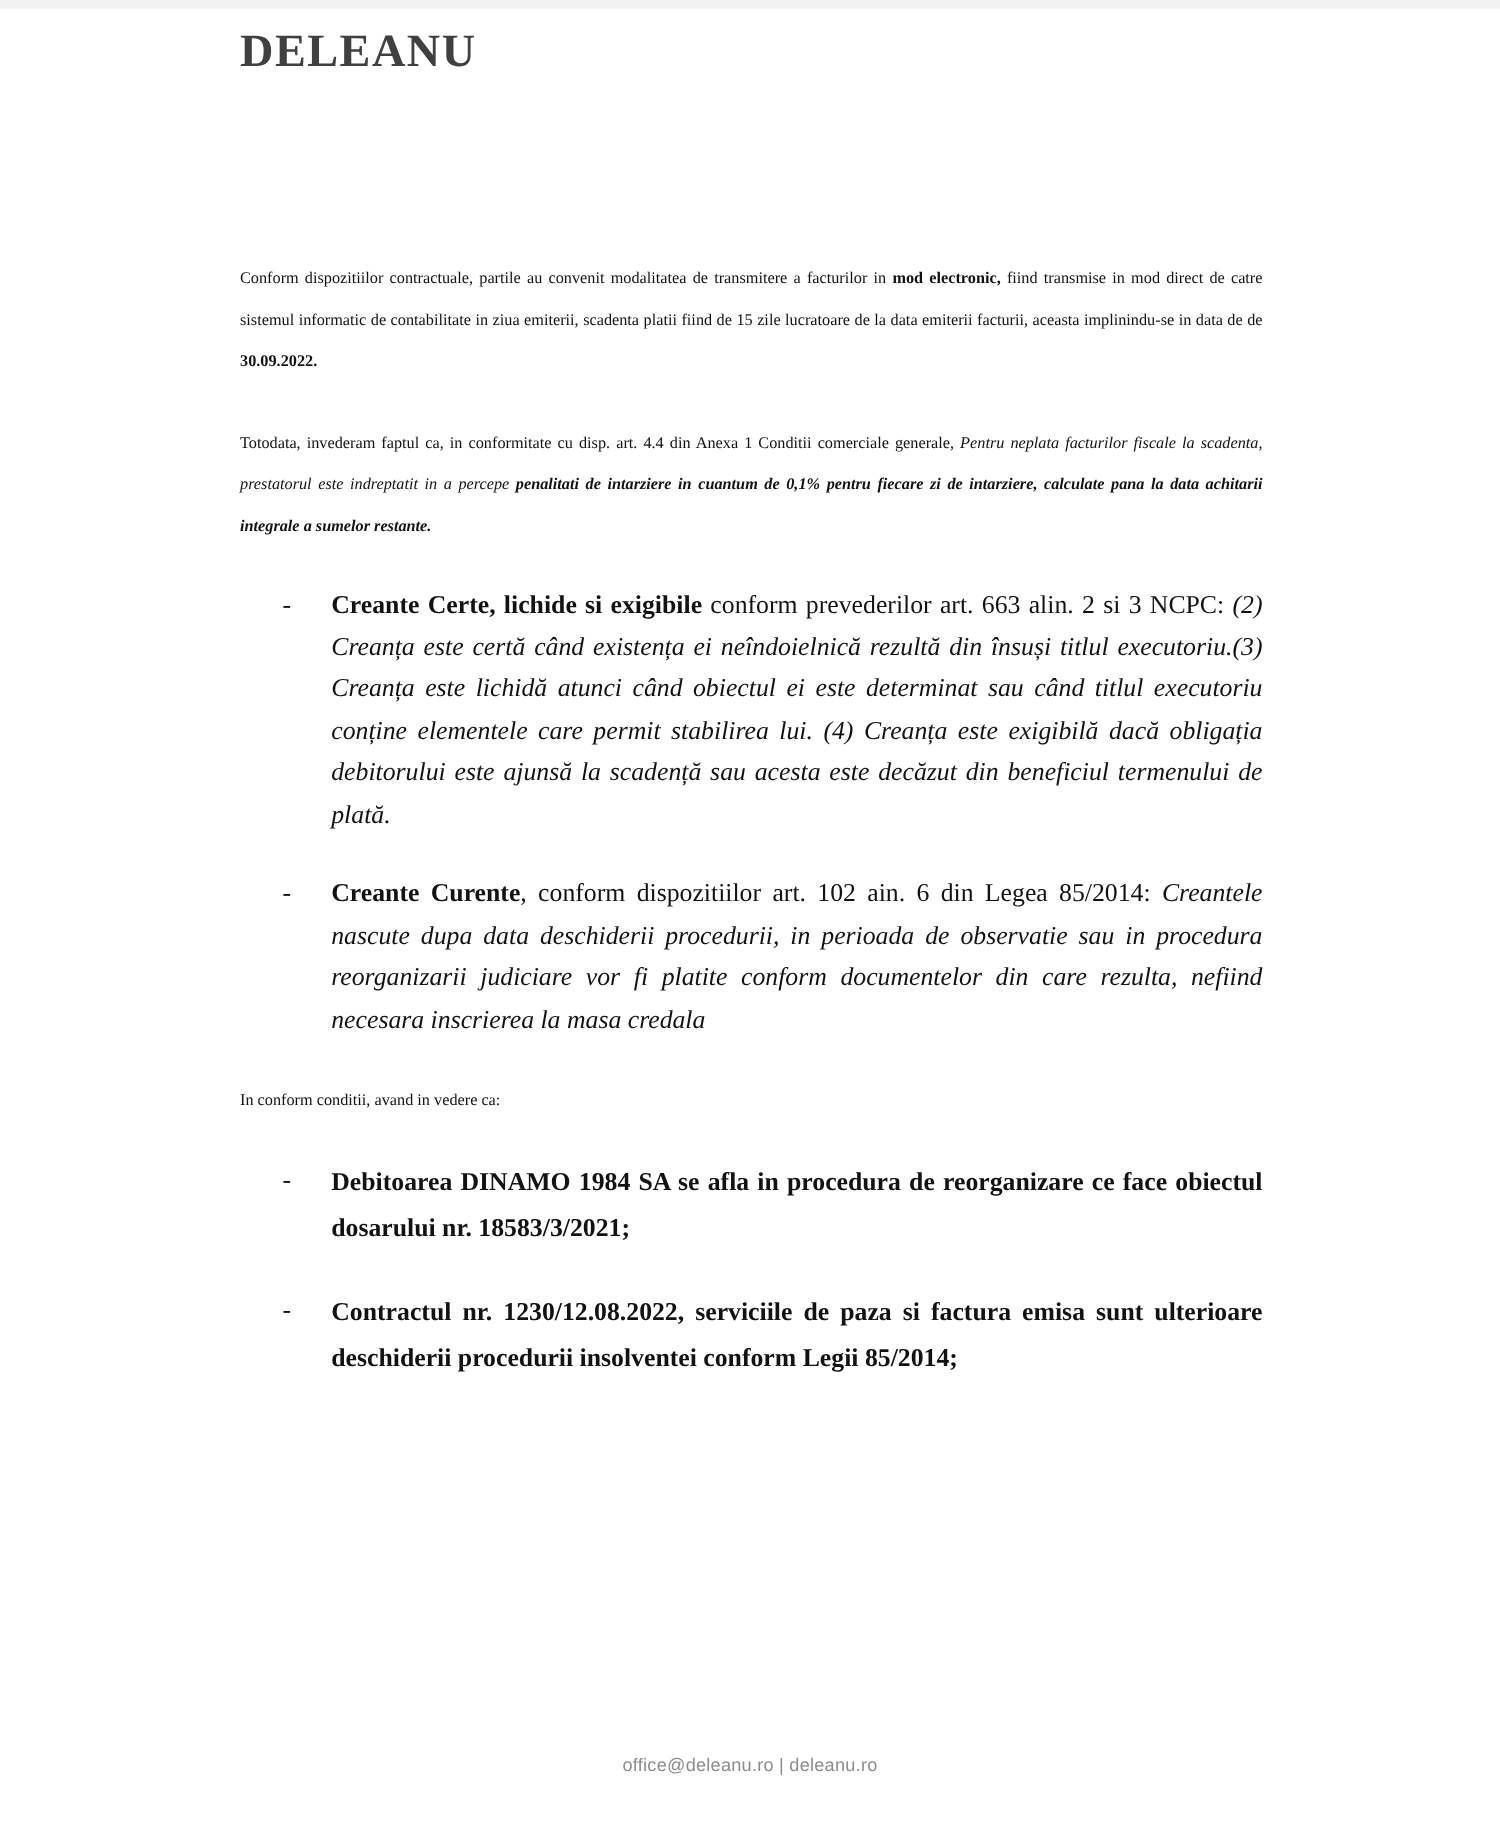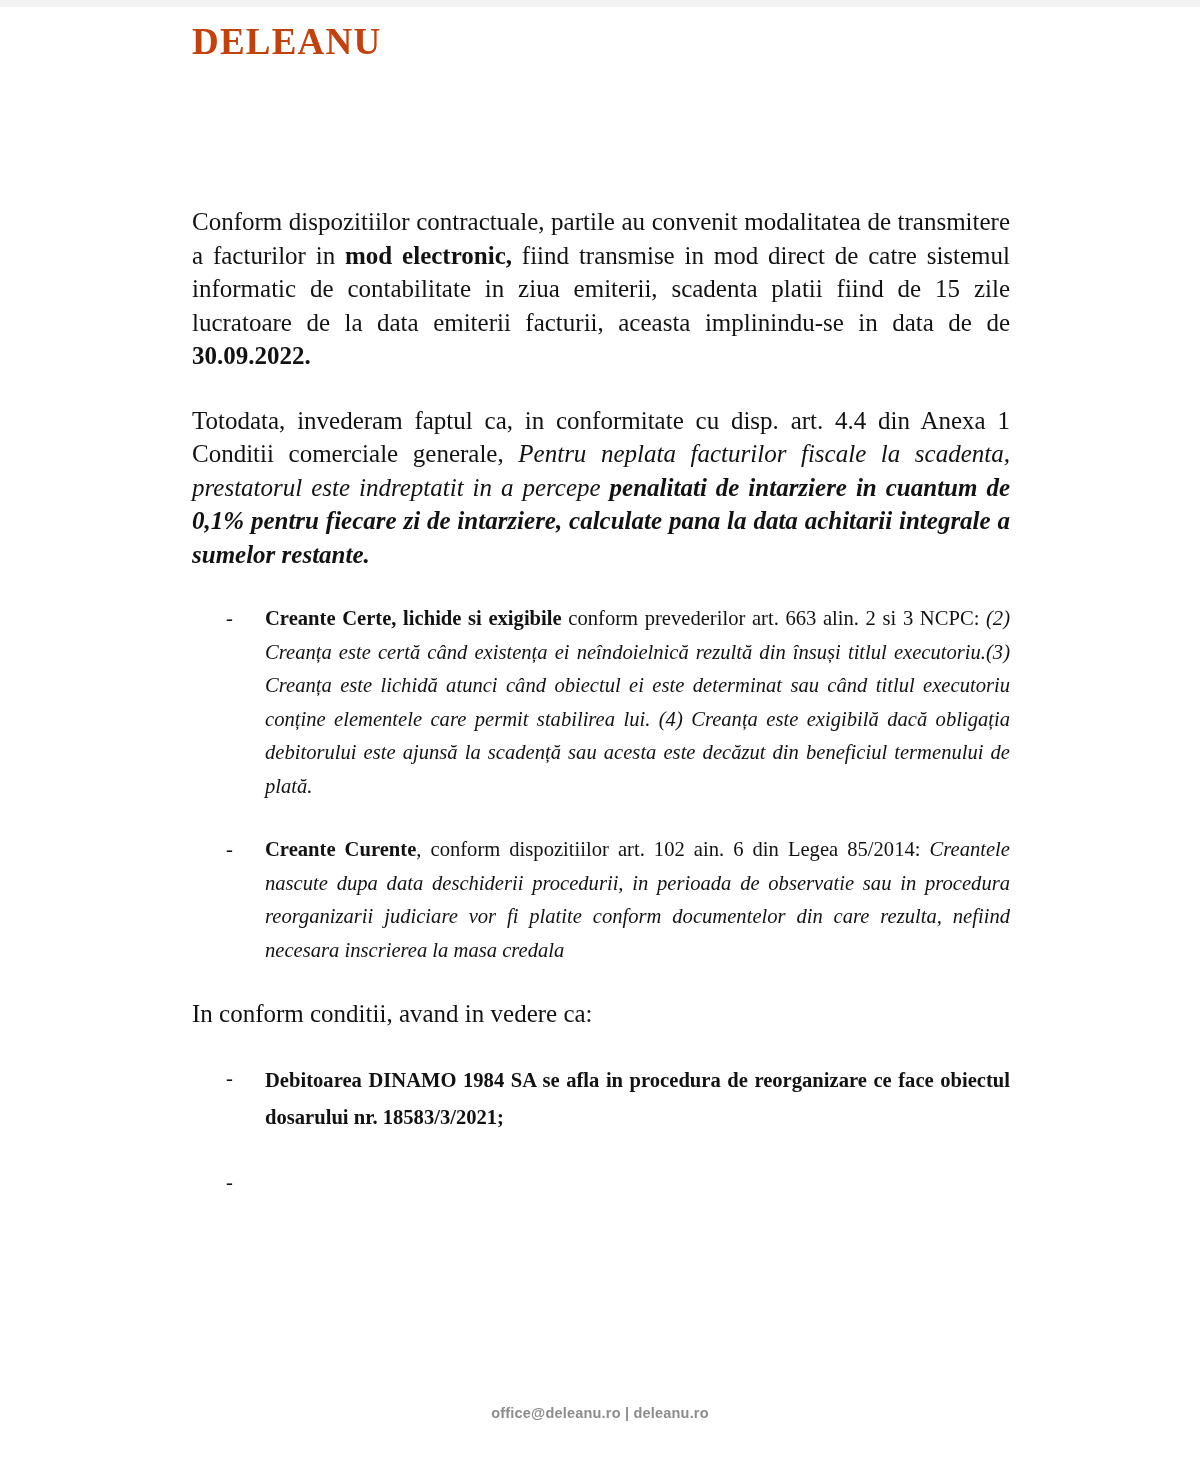--- a/index.html
+++ b/index.html
@@ -45,21 +45,21 @@
 
   
   .body-block {
     position: absolute;
     top: 205px;
     left: 192px;
     width: 818px;
   }
   p.para {
     margin: 0 0 31px 0;
-    font-size: 25px;
+    font-size: 13px;
     line-height: 33.5px;
     text-align: justify;
     text-justify: inter-word;
     -webkit-hyphens: none;
     hyphens: none;
   }
   p.para:last-child { margin-bottom: 0; }
 
   .b  { font-weight: 700; }
   .i  { font-style: italic; }
@@ -105,32 +105,31 @@
     left: 0;
     top: 1404px;
     width: 1200px;
     text-align: center;
   }
   .footer-text {
     font-family: "Liberation Sans", "DejaVu Sans", sans-serif;
     font-size: 14.5px;
     color: #8c8c8c;
     letter-spacing: 0.2px;
-    font-weight: bold;
   }
 </style>
 </head>
 <body>
 
 <div class="page">
 
   <div class="top-strip"></div>
 
   <header class="letterhead">
-    <div class="brand" style="color: #c2410c;">DELEANU</div>
+    <div class="brand" style="color: #404040;">DELEANU</div>
   </header>
 
   <main class="body-block">
 
     <p class="para"><span>Conform dispozitiilor contractuale, partile au convenit modalitatea de transmitere a facturilor in </span><span class="b">mod electronic,</span><span> fiind transmise in mod direct de catre sistemul informatic de contabilitate in ziua emiterii, scadenta platii fiind de 15 zile lucratoare de la data emiterii facturii, aceasta implinindu-se in data de de </span><span class="b">30.09.2022.</span></p>
 
     <p class="para"><span>Totodata, invederam faptul ca, in conformitate cu disp. art. 4.4 din Anexa 1 Conditii comerciale generale, </span><span class="i">Pentru neplata facturilor fiscale la scadenta, prestatorul este indreptatit in a percepe </span><span class="bi">penalitati de intarziere in cuantum de 0,1% pentru fiecare zi de intarziere, calculate pana la data achitarii integrale a sumelor restante.</span></p>
 
 
 
@@ -143,21 +142,21 @@
       </li>
     </ul>
 
     <p class="para" style="margin-top:30px;">In conform conditii, avand in vedere ca:</p>
 
     <ul class="bullets second-group">
       <li>
         <span class="dash">-</span><span class="b">Debitoarea DINAMO 1984 SA se afla in procedura de reorganizare ce face obiectul dosarului nr. 18583/3/2021;</span>
       </li>
       <li>
-        <span class="dash">-</span>
+        <span class="dash">-</span><span class="b">Contractul nr. 1230/12.08.2022, serviciile de paza si factura emisa sunt ulterioare deschiderii procedurii insolventei conform Legii 85/2014;</span>
       </li>
     </ul>
 
   </main>
 
   <footer class="footer">
     <span class="footer-text">office@deleanu.ro | deleanu.ro</span>
   </footer>
 
 </div>

